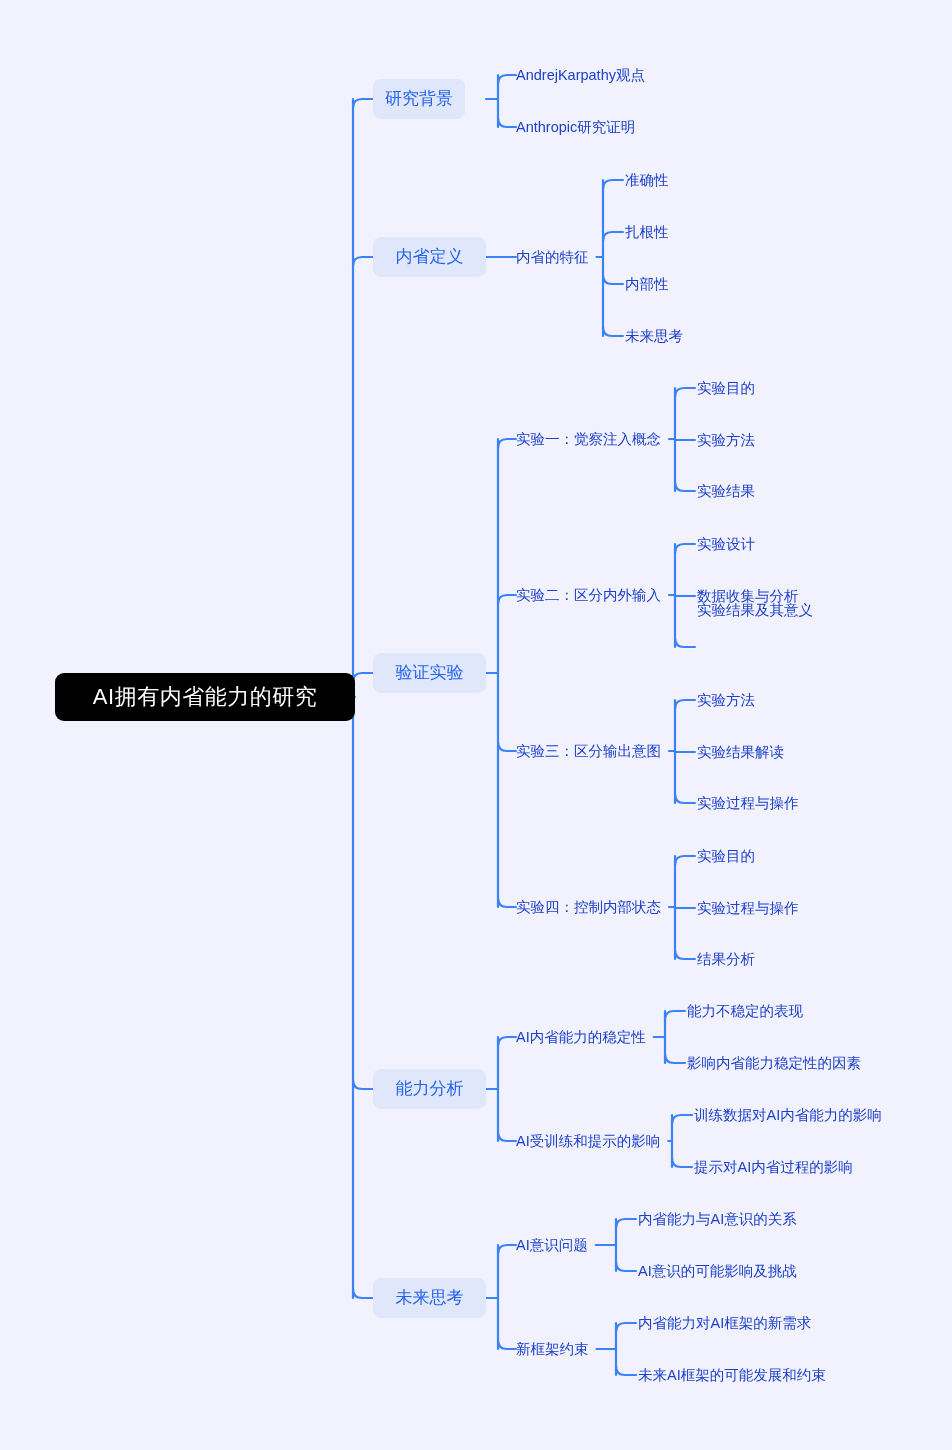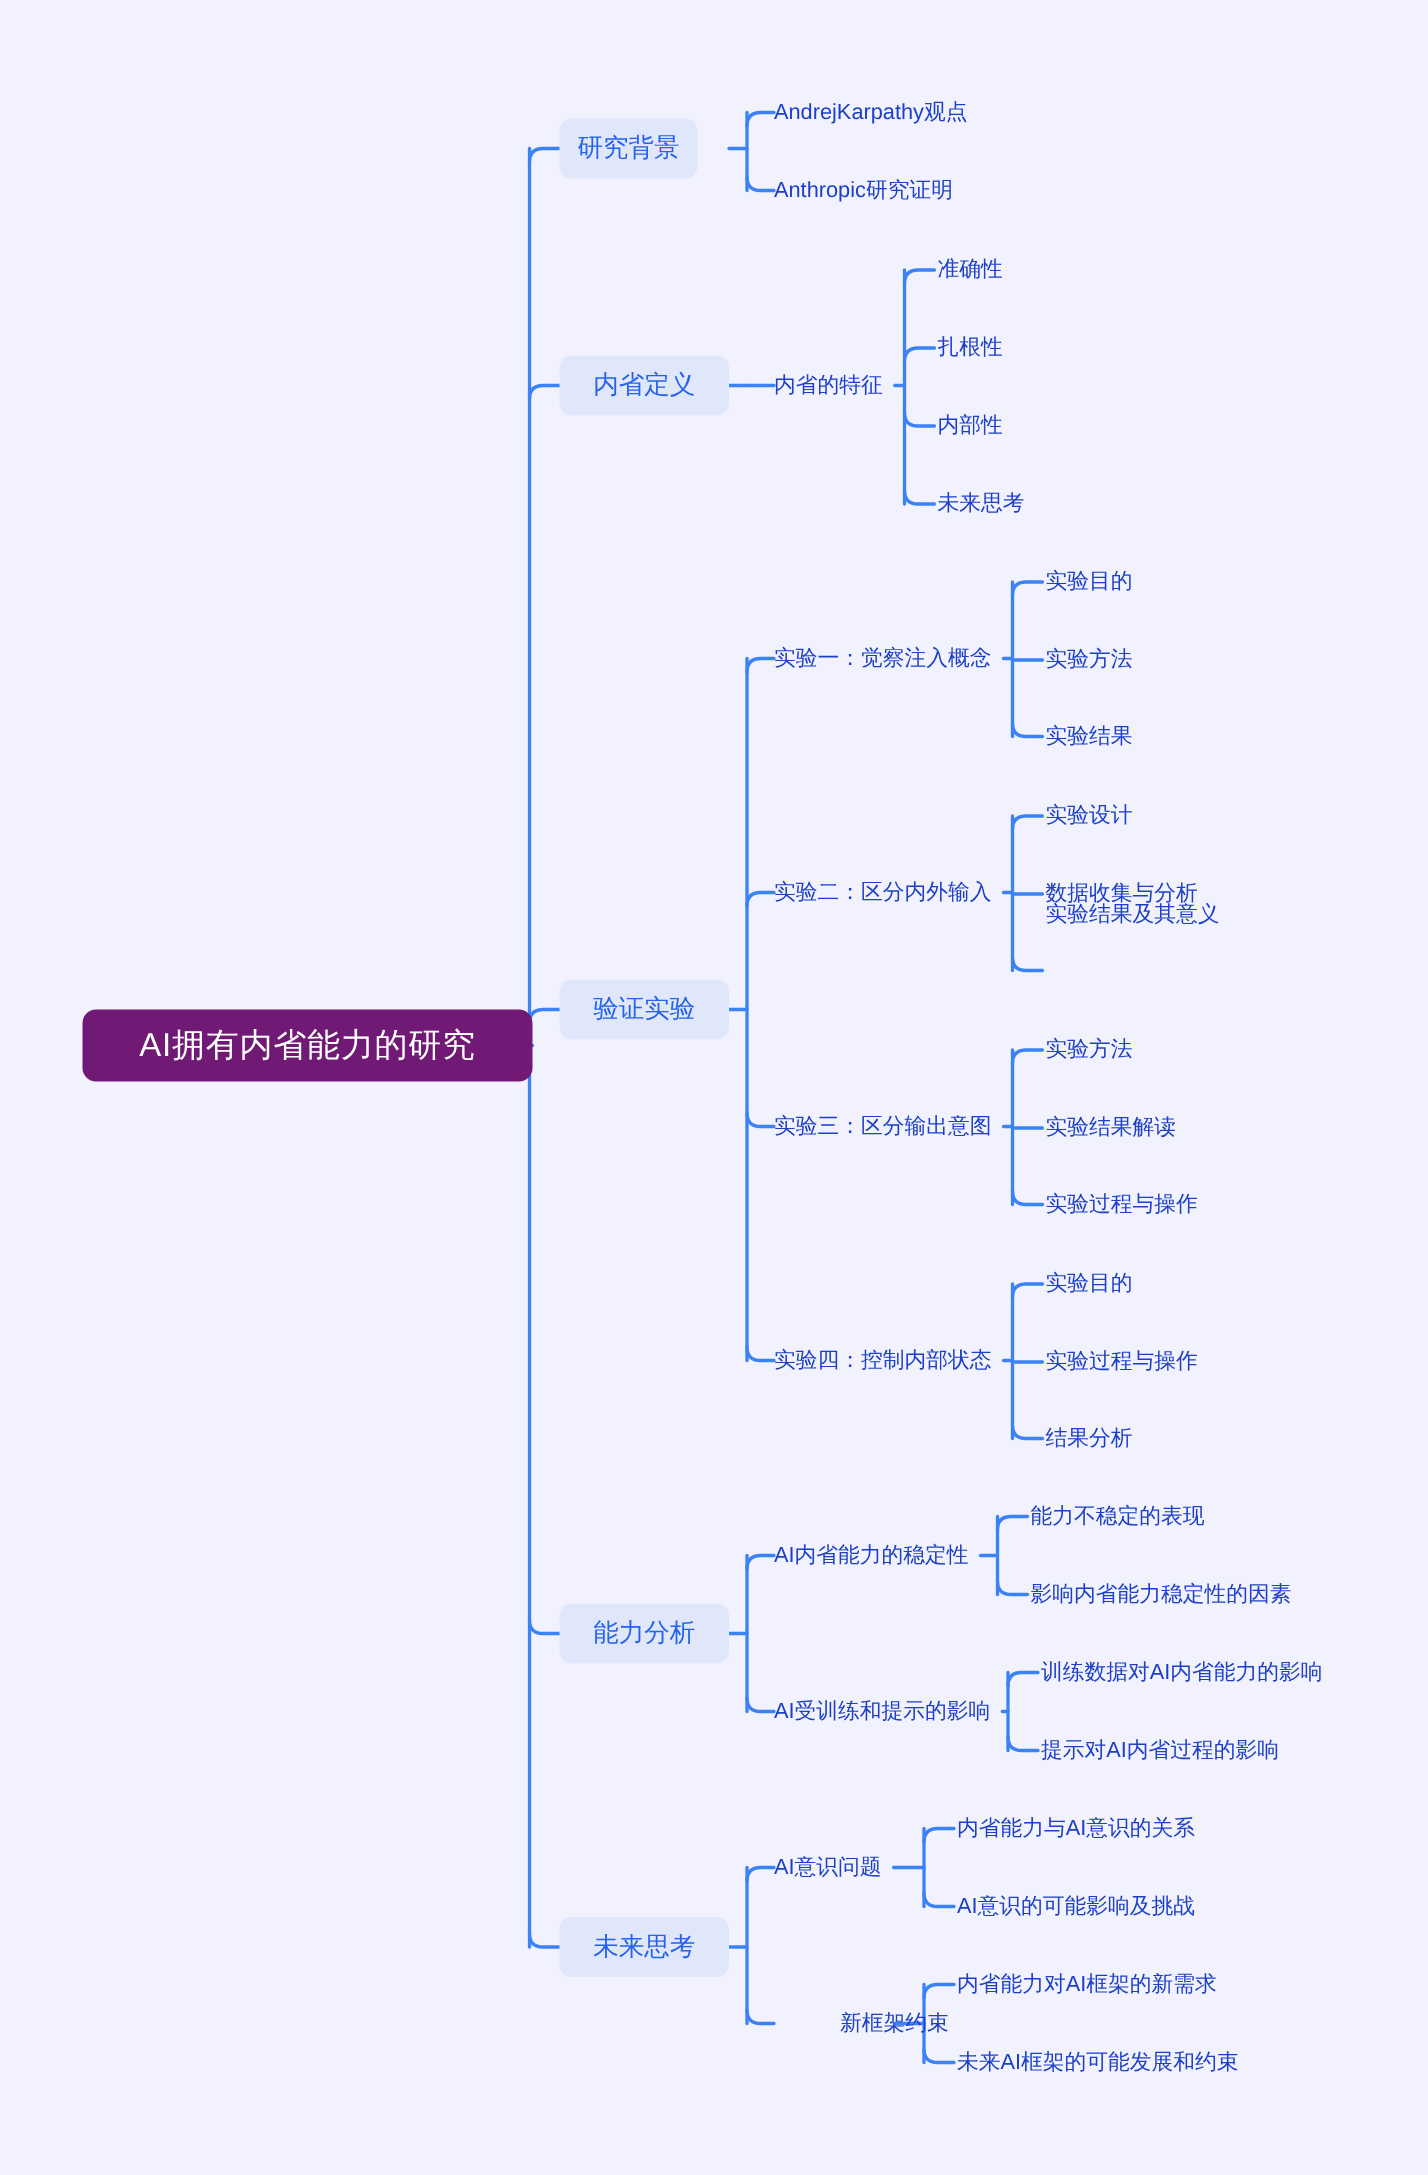--- a/index.html
+++ b/index.html
@@ -8,21 +8,21 @@
     background:#f1f2fd;
     font-family:"Liberation Sans","DejaVu Sans",sans-serif;
     overflow:hidden;
   }
   #canvas{position:relative;width:952px;height:1450px;}
   svg.wires{position:absolute;left:0;top:0;width:952px;height:1450px;pointer-events:none;}
 
   .node{position:absolute;white-space:nowrap;box-sizing:border-box;}
 
   .root{
-    background:#701a75;color:#ffffff;
+    background:#000000;color:#ffffff;
     border-radius:9px;
     font-size:22px;letter-spacing:.5px;
     display:flex;align-items:center;justify-content:center;
   }
   .lvl1{
     background:#e1e7fb;color:#2563eb;
     border-radius:8px;
     font-size:17px;
     display:flex;align-items:center;justify-content:center;
   }
@@ -142,17 +142,17 @@
       <div class="node lvl2" style="left: 516px; top: 1025px; height: 24px; line-height: 24px;">AI内省能力的稳定性</div>
       <div class="node lvl3" style="left: 687px; top: 999px; height: 24px; line-height: 24px;">能力不稳定的表现</div>
       <div class="node lvl3" style="left: 687px; top: 1051px; height: 24px; line-height: 24px;">影响内省能力稳定性的因素</div>
       <div class="node lvl2" style="left: 516px; top: 1129px; height: 24px; line-height: 24px;">AI受训练和提示的影响</div>
       <div class="node lvl3" style="left: 694px; top: 1103px; height: 24px; line-height: 24px;">训练数据对AI内省能力的影响</div>
       <div class="node lvl3" style="left: 694px; top: 1155px; height: 24px; line-height: 24px;">提示对AI内省过程的影响</div>
       <div class="node lvl1" style="left: 373px; top: 1278px; width: 113px; height: 40px; line-height: 40px;">未来思考</div>
       <div class="node lvl2" style="left: 516px; top: 1233px; height: 24px; line-height: 24px;">AI意识问题</div>
       <div class="node lvl3" style="left: 638px; top: 1207px; height: 24px; line-height: 24px;">内省能力与AI意识的关系</div>
       <div class="node lvl3" style="left: 638px; top: 1259px; height: 24px; line-height: 24px;">AI意识的可能影响及挑战</div>
-      <div class="node lvl2" style="left: 516px; top: 1337px; height: 24px; line-height: 24px; margin-left: 44px;">新框架约束</div>
+      <div class="node lvl2" style="left: 516px; top: 1337px; height: 24px; line-height: 24px;">新框架约束</div>
       <div class="node lvl3" style="left: 638px; top: 1311px; height: 24px; line-height: 24px;">内省能力对AI框架的新需求</div>
       <div class="node lvl3" style="left: 638px; top: 1363px; height: 24px; line-height: 24px;">未来AI框架的可能发展和约束</div>
     </div>
 </div>
 
 </body></html>

